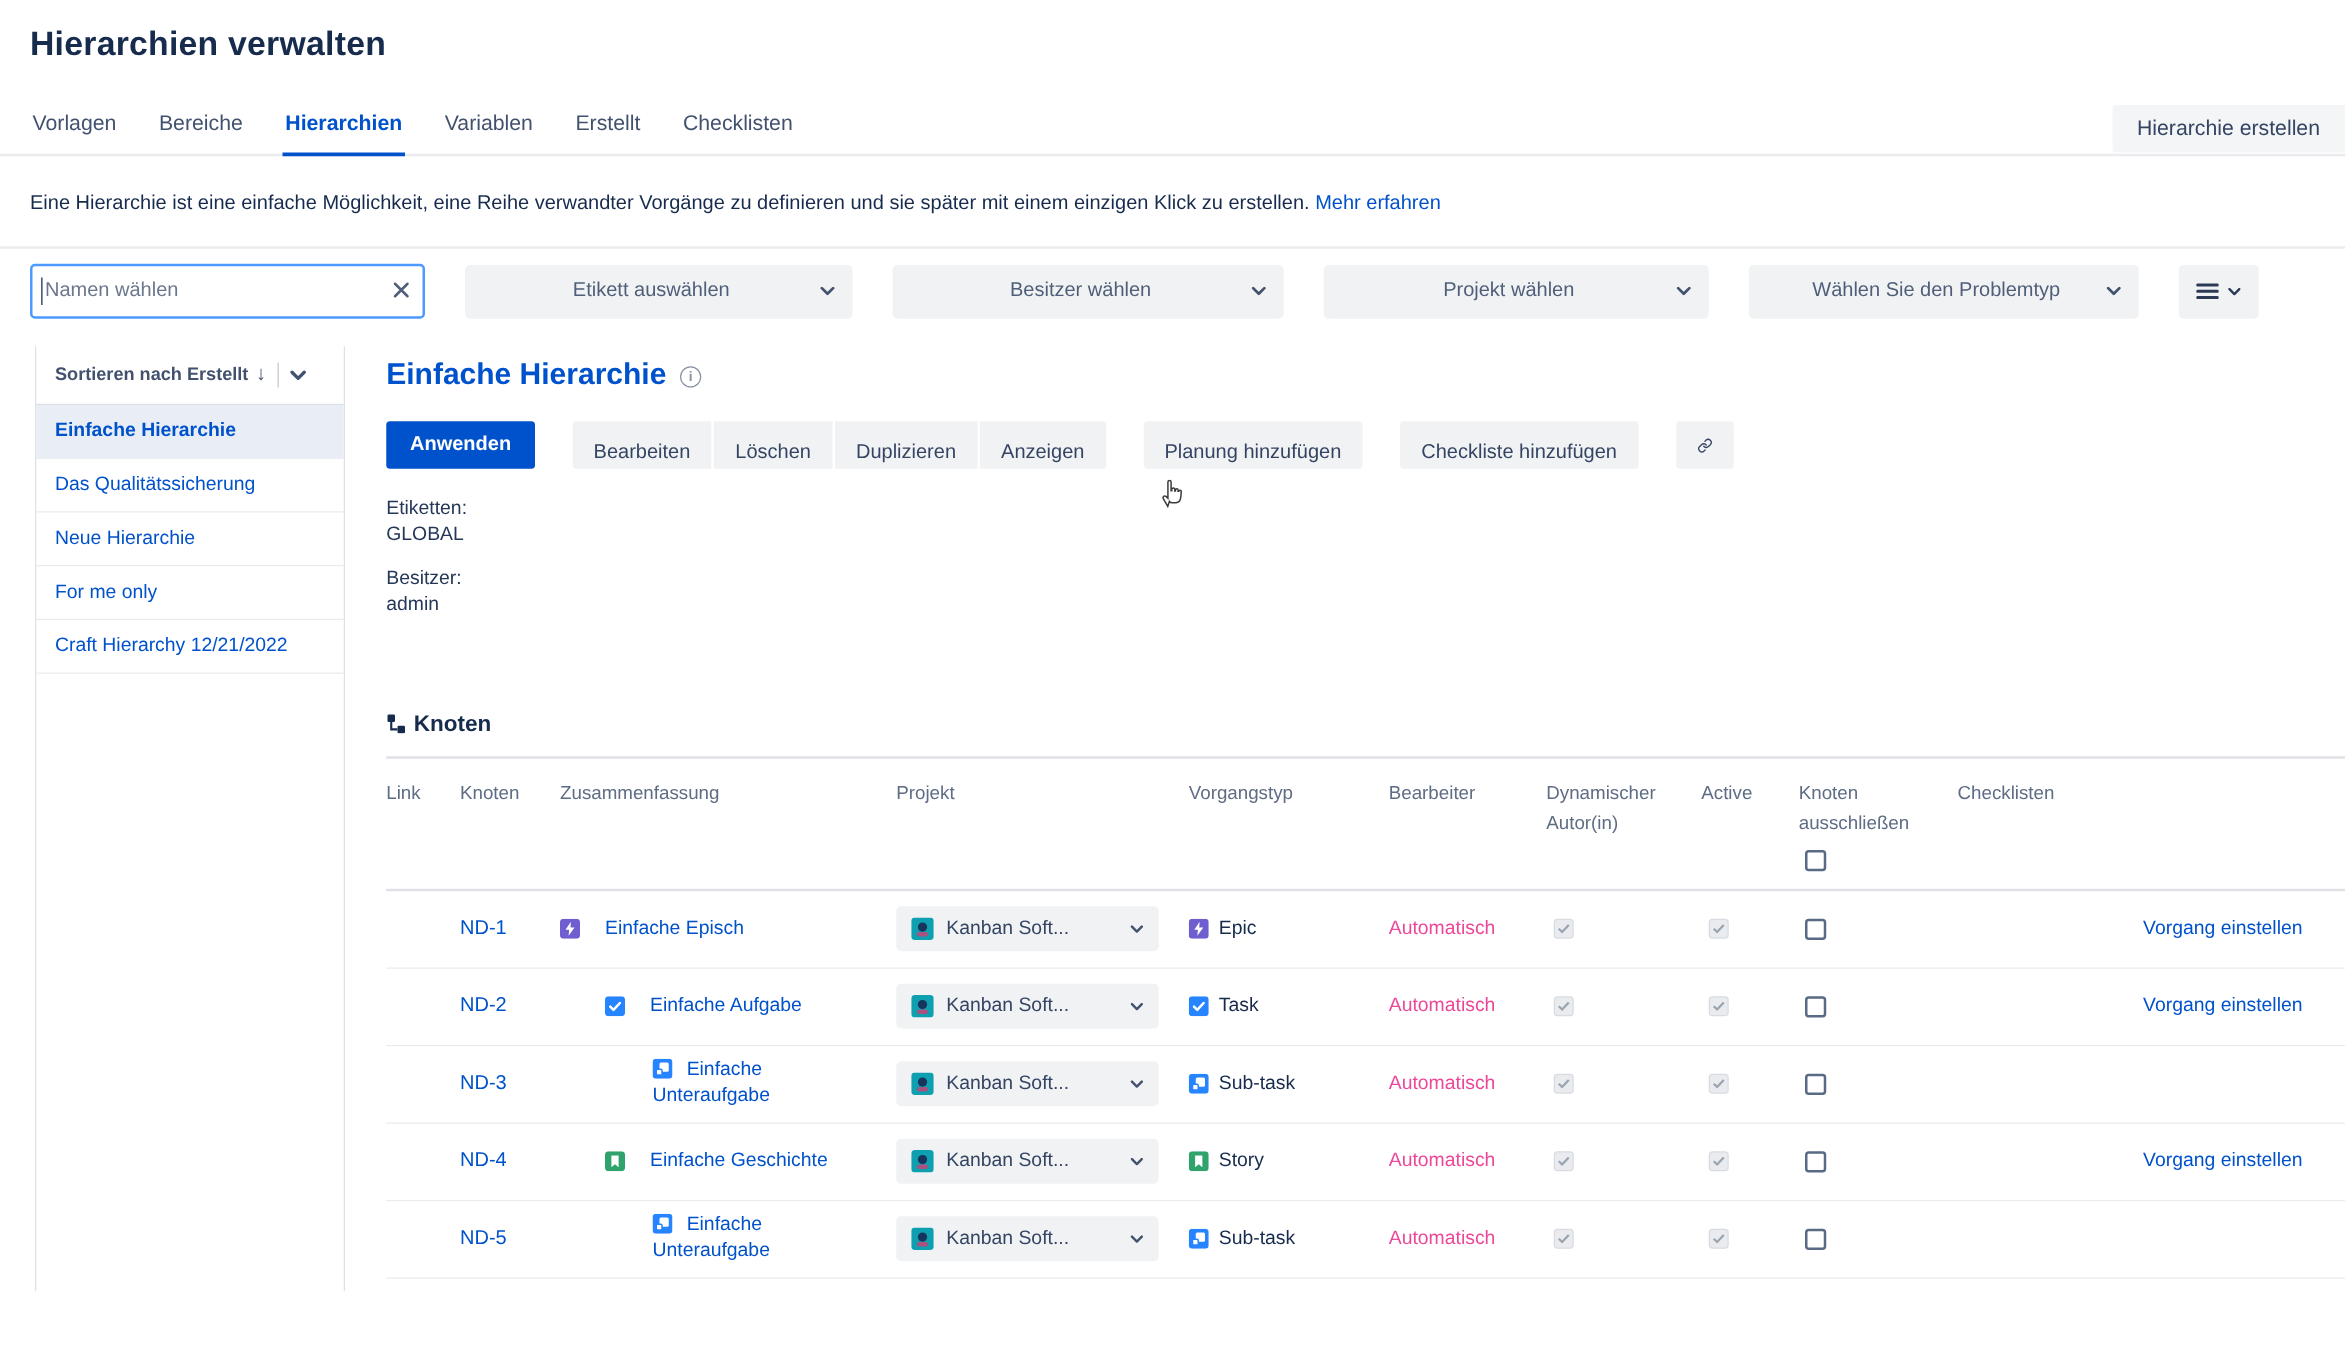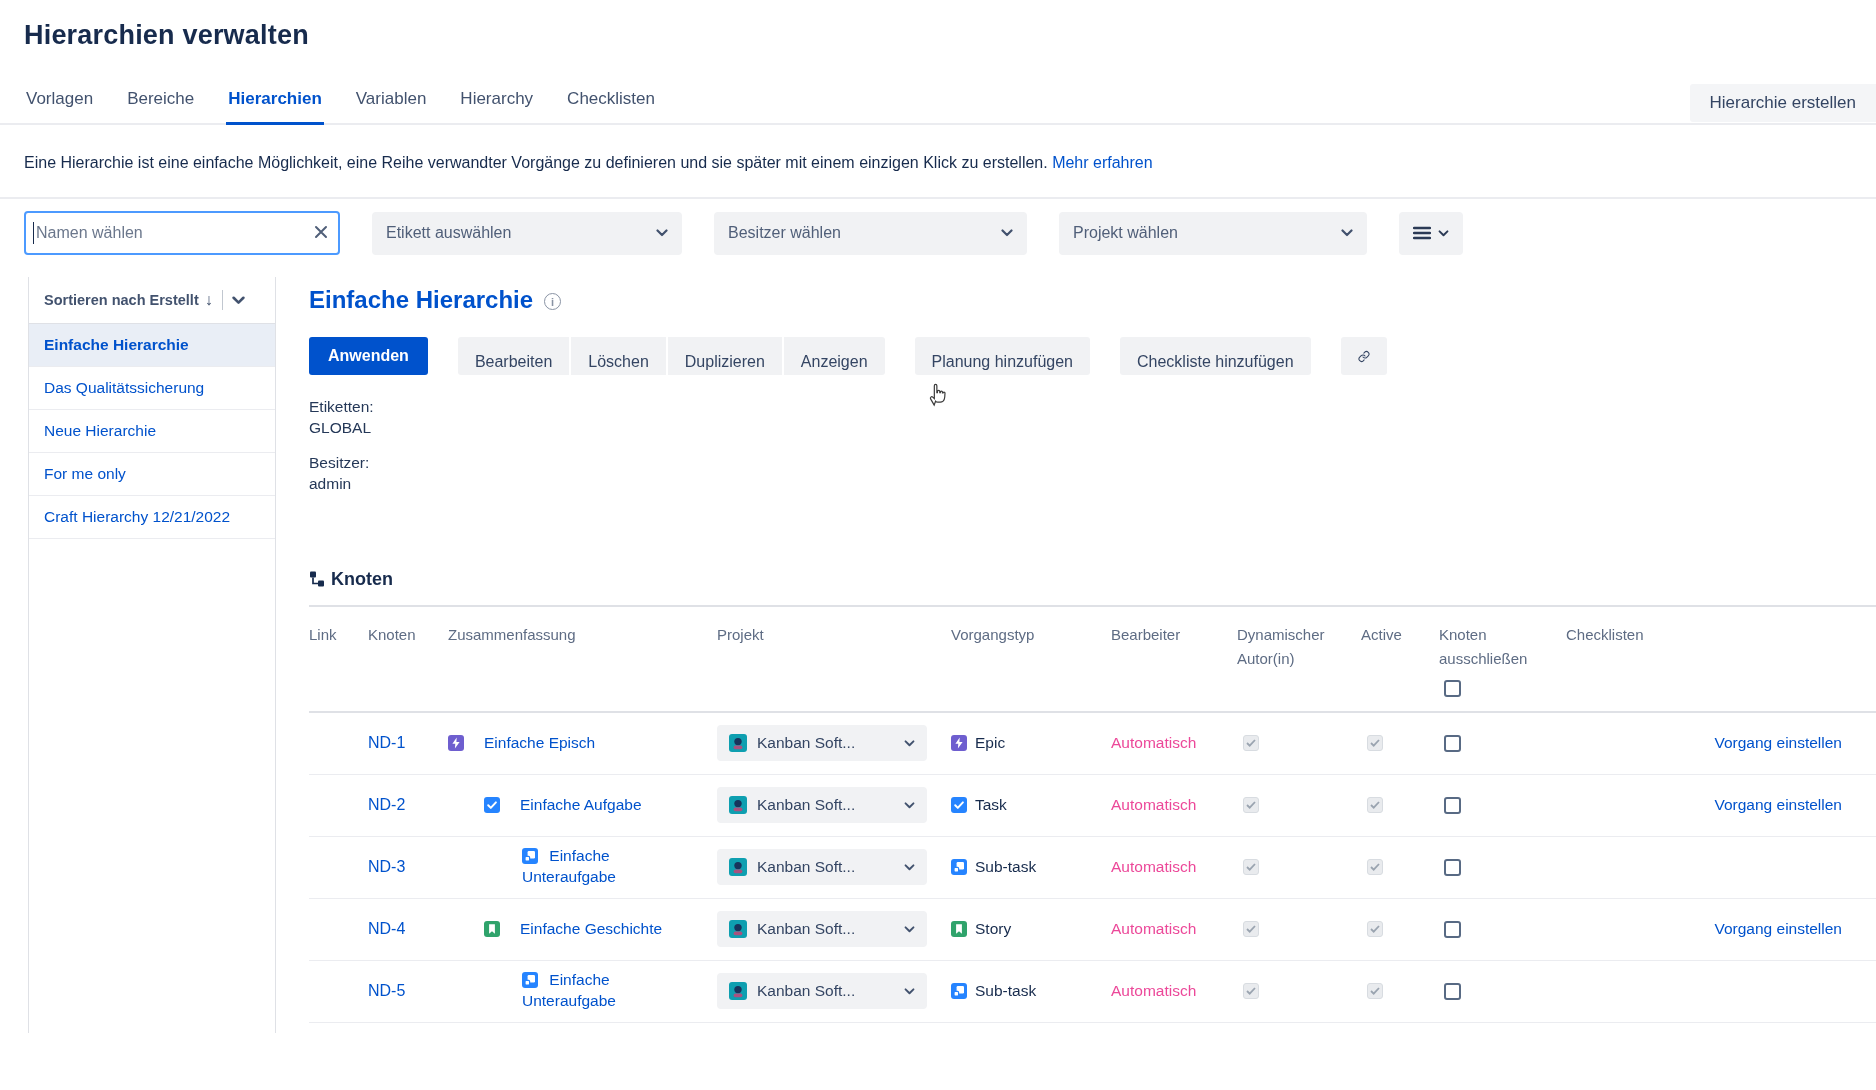--- a/index.html
+++ b/index.html
@@ -26,21 +26,21 @@
   .search-wrap { position:relative; width:316px; height:44px; }
   .search-wrap input {
     width:100%; height:100%; border:2px solid #4C9AFF; border-radius:4px;
     padding:0 36px 0 10px; font-family:inherit; font-size:16px; color:#172B4D; outline:none;
   }
   .search-wrap input::placeholder { color:#6B778C; opacity:1; }
   .caret { position:absolute; left:9px; top:11px; width:1px; height:22px; background:#172B4D; }
   .clear-x { position:absolute; right:11px; top:13px; width:16px; height:16px; cursor:pointer; }
   .dropdown {
     height:43px; background:#F1F2F4; border-radius:4px; display:flex; align-items:center;
-    padding:0 14px; font-size:16px; color:#505F79; cursor:pointer;
+    padding:0 14px; font-size:16px; color:#505F79; cursor:pointer;text-align:center;
   }
   .dropdown .lbl { flex:1; }
   .dd-label { width:310px; } .dd-owner { width:313px; } .dd-project { width:308px; } .dd-issuetype { width:312px; }
   .menu-btn { width:64px; height:43px; background:#F1F2F4; border:none; border-radius:4px;
     display:flex; align-items:center; justify-content:center; gap:7px; cursor:pointer; }
 
   
   .main { display:flex; margin-top:22px; min-height:756px; }
   .sidebar { margin-left:28px; width:248px; border-left:1px solid #DFE1E6; border-right:1px solid #DFE1E6; }
   .sort-header { display:flex; align-items:center; gap:6px; padding:13px 10px 13px 15px;
@@ -103,21 +103,21 @@
 </head>
 <body>
 
 <div class="top">
   <h1 class="page-title">Hierarchien verwalten</h1>
   <div class="tabs-row">
     <div class="tab">Vorlagen</div>
     <div class="tab">Bereiche</div>
     <div class="tab active">Hierarchien</div>
     <div class="tab">Variablen</div>
-    <div class="tab">Hierarchy</div>
+    <div class="tab">Erstellt</div>
     <div class="tab">Checklisten</div>
   </div>
   <button class="create-btn">Hierarchie erstellen</button>
 </div>
 
 <div class="intro">
   <span>Eine Hierarchie ist eine einfache Möglichkeit, eine Reihe verwandter Vorgänge zu definieren und sie später mit einem einzigen Klick zu erstellen.</span>
   <a>Mehr erfahren</a>
 </div>
 
@@ -136,20 +136,26 @@
       </svg>
   </div>
   <div class="dropdown dd-owner">
     <span class="lbl">Besitzer wählen</span>
     <svg width="12" height="8" viewBox="0 0 12 8">
         <path d="M1.5 1.5 L6 6 L10.5 1.5" fill="none" stroke="#42526E" stroke-width="2.2" stroke-linecap="round" stroke-linejoin="round"></path>
       </svg>
   </div>
   <div class="dropdown dd-project">
     <span class="lbl">Projekt wählen</span>
+    <svg width="12" height="8" viewBox="0 0 12 8">
+        <path d="M1.5 1.5 L6 6 L10.5 1.5" fill="none" stroke="#42526E" stroke-width="2.2" stroke-linecap="round" stroke-linejoin="round"></path>
+      </svg>
+  </div>
+  <div class="dropdown dd-issuetype">
+    <span class="lbl">Wählen Sie den Problemtyp</span>
     <svg width="12" height="8" viewBox="0 0 12 8">
         <path d="M1.5 1.5 L6 6 L10.5 1.5" fill="none" stroke="#42526E" stroke-width="2.2" stroke-linecap="round" stroke-linejoin="round"></path>
       </svg>
   </div>
   <button class="menu-btn">
     <svg width="18" height="14" viewBox="0 0 18 14">
         <path d="M1 2 H17 M1 7 H17 M1 12 H17" stroke="#2B3A55" stroke-width="2.4" stroke-linecap="round"></path>
       </svg>
     <svg width="11" height="7" viewBox="0 0 12 8">
         <path d="M1.5 1.5 L6 6 L10.5 1.5" fill="none" stroke="#2B3A55" stroke-width="2.2" stroke-linecap="round" stroke-linejoin="round"></path>

